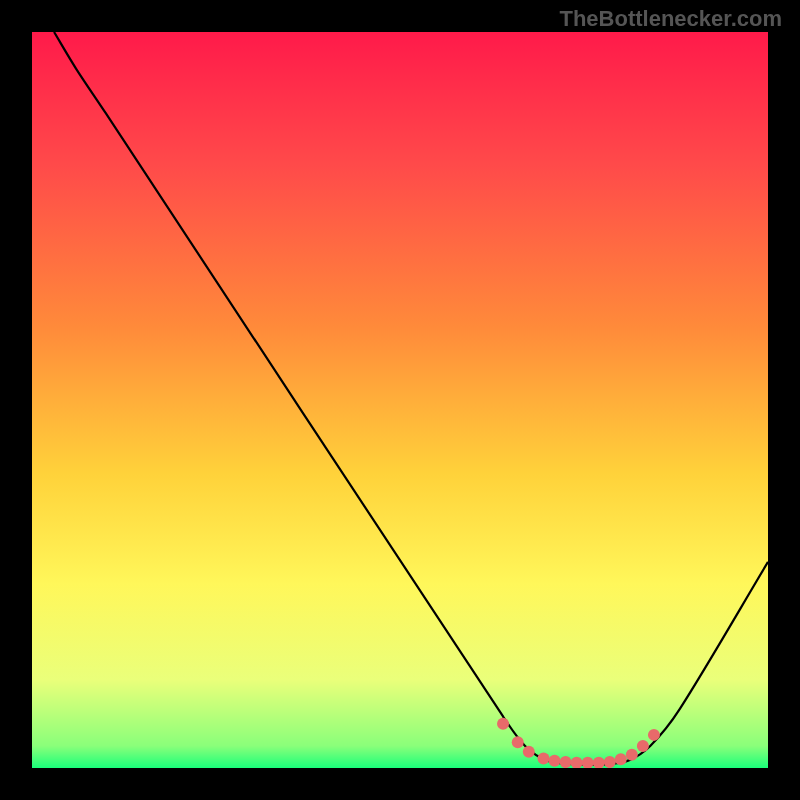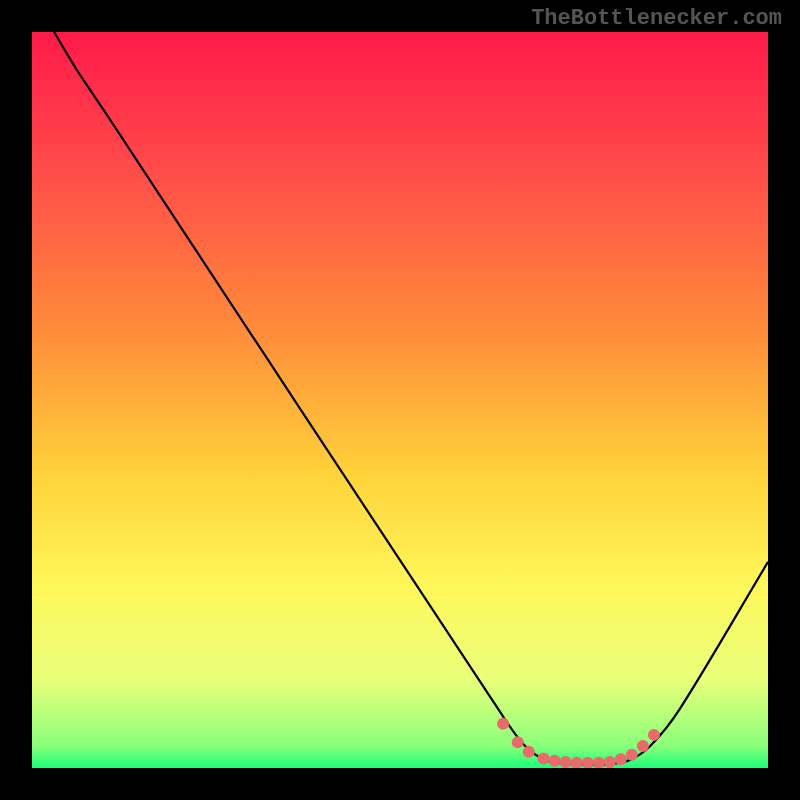--- a/index.html
+++ b/index.html
@@ -9,21 +9,20 @@
     width: 800px;
     height: 800px;
     overflow: hidden;
     font-family: Arial, sans-serif;
   }
   .container {
     position: relative;
     width: 800px;
     height: 568px;
     background: #000;
-    font-family: Liberation Mono, monospace;
   }
   .watermark {
     position: absolute;
     top: 6px;
     right: 18px;
     color: #555;
     font-size: 22px;
     font-weight: bold;
     z-index: 10;
   }

